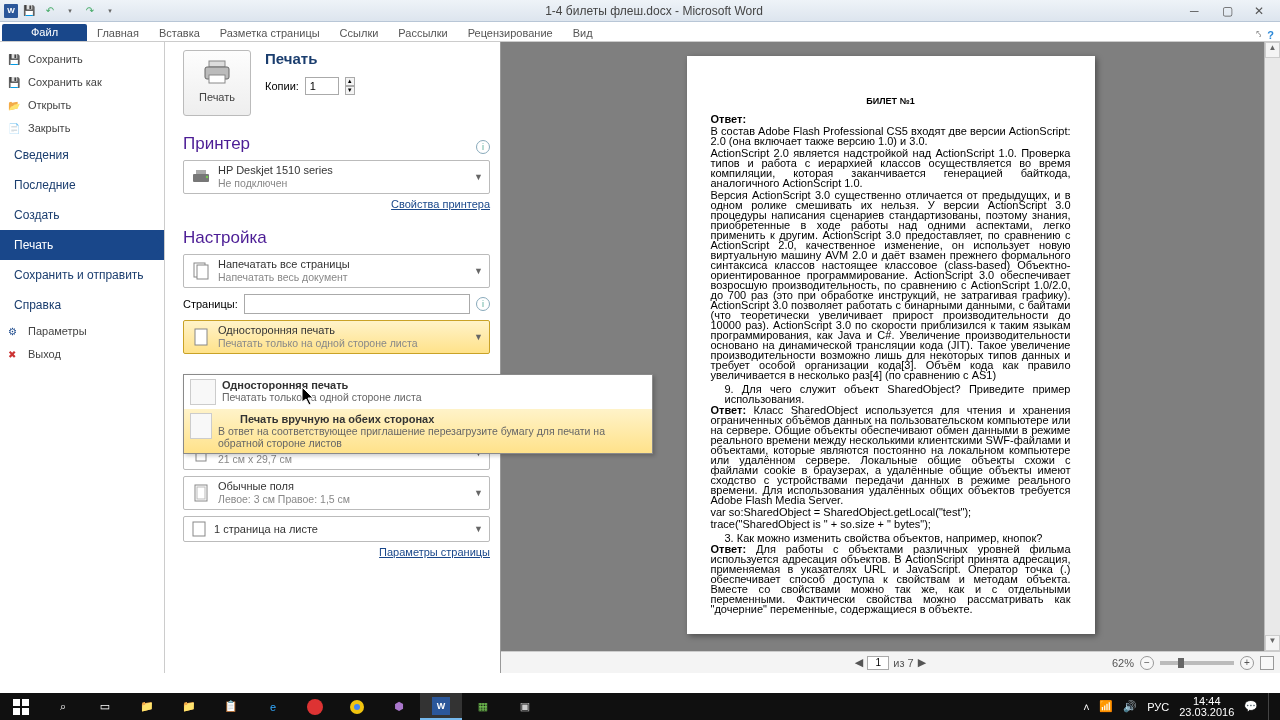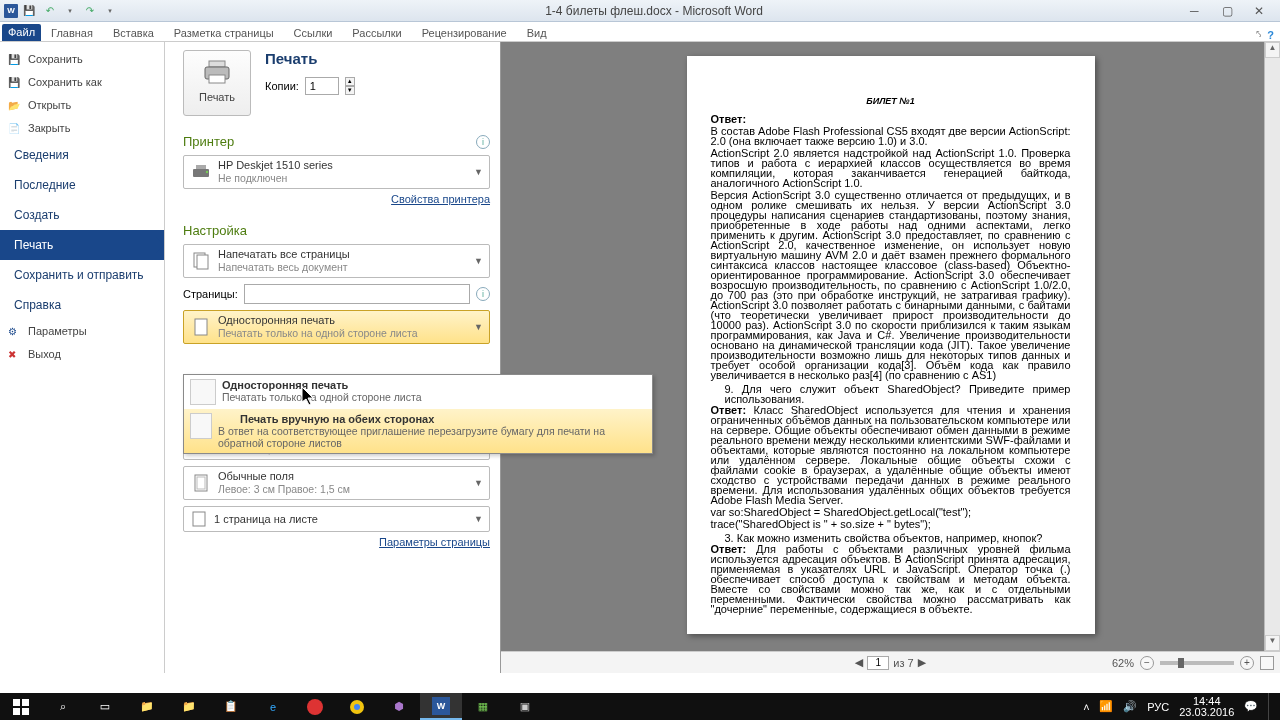--- a/index.html
+++ b/index.html
@@ -7,21 +7,21 @@
 
 .titlebar { height:22px; background:linear-gradient(#eef3f8,#dde5ee); display:flex; align-items:center; border-bottom:1px solid #b8c6d6; }
 .titlebar .qat { display:flex; align-items:center; gap:4px; padding-left:4px; }
 .qat-ico { width:16px; height:16px; display:flex; align-items:center; justify-content:center; font-size:10px; color:#4a6; }
 .word-ico { background:#2b579a; color:#fff; font-weight:bold; font-size:8px; width:14px; height:14px; display:flex; align-items:center; justify-content:center; border-radius:1px;}
 .title-txt { flex:1; text-align:center; color:#444; font-size:12px; }
 .win-btns { display:flex; gap:18px; padding-right:12px; }
 .win-btn { width:14px; height:14px; color:#555; font-size:12px; cursor:pointer; }
 
 .ribbon-tabs { height:20px; background:#fff; border-bottom:1px solid #ccc; display:flex; align-items:flex-end; padding-left:2px; }
-.file-tab { background:#19478a; color:#fff; padding:2px 6px 3px; font-size:11px; border-radius:2px 2px 0 0; }
+.file-tab { background:#19478a; color:#fff; padding:2px 29px 3px; font-size:11px; border-radius:2px 2px 0 0; }
 .rib-tab { padding:2px 10px; color:#555; cursor:pointer; }
 .rib-right { margin-left:auto; display:flex; gap:6px; padding-right:6px; color:#4a7; }
 
 .main { display:flex; height:631px; }
 .left-nav { width:165px; background:#fff; border-right:1px solid #ccc; padding-top:6px; position:relative; }
 .nav-item { padding:4px 10px 4px 28px; color:#444; position:relative; cursor:pointer; line-height:15px; }
 .nav-item .ico { position:absolute; left:8px; top:4px; width:14px; height:14px; font-size:10px; color:#19478a; }
 .nav-big { padding:8px 14px; color:#1a3d6e; font-size:12px; cursor:pointer; }
 .nav-big.active { background:#19478a; color:#fff; position:relative; }
 .nav-big.active::after { content:""; position:absolute; right:-8px; top:50%; transform:translateY(-50%); border:8px solid transparent; border-left-color:#19478a; }
@@ -30,21 +30,21 @@
 .print-head { display:flex; align-items:flex-start; gap:14px; }
 .print-btn { width:68px; height:66px; border:1px solid #bbb; border-radius:3px; text-align:center; padding-top:8px; background:linear-gradient(#fdfdfd,#eee); cursor:pointer; }
 .print-btn svg { width:32px; height:26px; }
 .print-btn div { margin-top:4px; color:#444; }
 .print-title { color:#1a3d6e; font-size:15px; font-weight:600; }
 .copies-row { margin-top:10px; display:flex; align-items:center; gap:6px; }
 .copies-row input { width:34px; height:18px; border:1px solid #aaa; padding-left:4px; }
 .spin { width:10px; height:18px; display:flex; flex-direction:column; }
 .spin div { flex:1; border:1px solid #aaa; font-size:6px; text-align:center; line-height:7px; background:#f4f4f4; }
 
-.sec-title { color:#4d7c0f; font-size:13px; margin-top:18px; }
+.sec-title { color:#4c1d95; font-size:17px; margin-top:18px; }
 .info-ico { float:right; width:14px; height:14px; border:1px solid #8ab; border-radius:50%; text-align:center; line-height:12px; font-size:9px; color:#5a9; margin-top:-14px; }
 
 .dd { border:1px solid #bbb; border-radius:2px; margin-top:6px; display:flex; align-items:center; padding:3px 6px; position:relative; cursor:pointer; background:#fff; min-height:34px; }
 .dd .dd-ico { width:22px; height:22px; margin-right:6px; flex-shrink:0; }
 .dd .dd-txt { flex:1; line-height:13px; }
 .dd .dd-txt .l1 { color:#333; }
 .dd .dd-txt .l2 { color:#888; font-size:10.5px; }
 .dd .caret { font-size:9px; color:#666; }
 .dd.sel { background:linear-gradient(#fff3c9,#ffe28a); border-color:#c9a227; }
 
@@ -56,21 +56,21 @@
 .opt .o-ico { width:26px; height:26px; margin-right:6px; border:1px solid #ccc; background:#f8f8f8; }
 .opt .o-txt .l1 { font-weight:bold; color:#333; }
 .opt .o-txt .l2 { color:#666; font-size:10.5px; }
 .opt.hover { background:linear-gradient(#fff3c9,#ffe28a); }
 .opt.hover .l1 { color:#333;margin-left:22px; }
 
 .link-r { text-align:right; color:#19478a; text-decoration:underline; margin-top:4px; cursor:pointer; font-size:11px; }
 
 .preview { flex:1; background:#7f7f7f; position:relative; display:flex; justify-content:center; padding-top:14px; border-left:1px solid #999; }
 .page { width:408px; height:578px; background:#fff; box-shadow:2px 2px 6px rgba(0,0,0,.4); padding:40px 24px 20px; font-family:"Times New Roman",serif; font-size:8px; color:#000; line-height:10px; overflow:hidden; }
-.page h4 { text-align:center; font-size:9px; font-weight:bold; margin-bottom:8px;font-style:italic; }
+.page h4 { text-align:center; font-size:9px; font-weight:bold; margin-bottom:8px; }
 .page .q { margin:4px 0 1px 14px; }
 .page .ans-lbl { font-weight:bold; }
 .page p { text-align:justify; margin-bottom:2px; }
 
 .preview-scroll { position:absolute; right:0; top:0; bottom:22px; width:16px; background:#e9e9e9; border-left:1px solid #bbb; }
 .preview-scroll .arr { height:16px; text-align:center; font-size:8px; color:#666; background:#f4f4f4; border:1px solid #ccc; }
 .preview-scroll .track { position:absolute; top:16px; bottom:16px; left:0; right:0; }
 
 .pager { position:absolute; bottom:0; left:0; right:0; height:22px; background:#f4f4f4; border-top:1px solid #ccc; display:flex; align-items:center; justify-content:center; gap:4px; font-size:11px; color:#555; }
 .pager input { width:22px; height:14px; border:1px solid #aaa; text-align:center; font-size:10px; }

